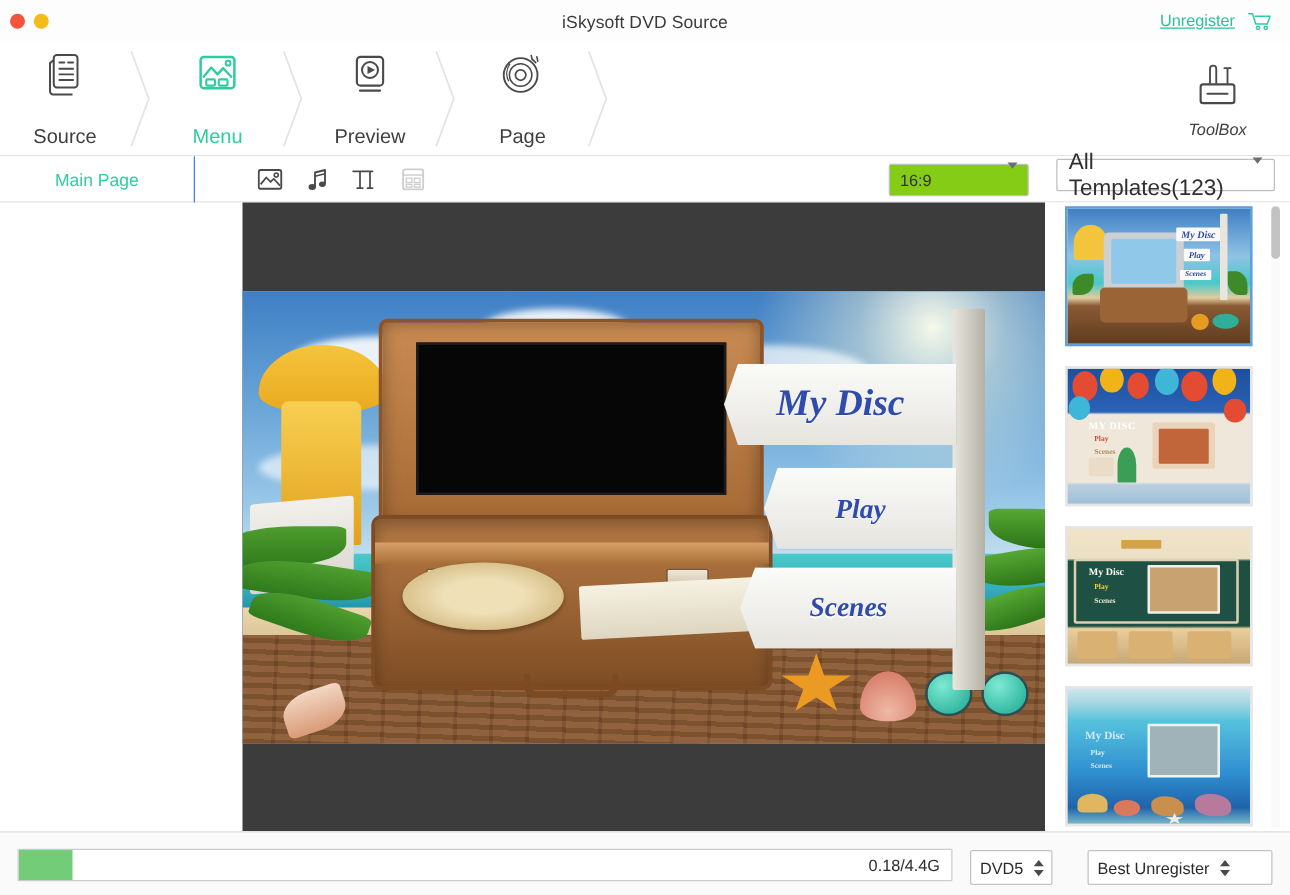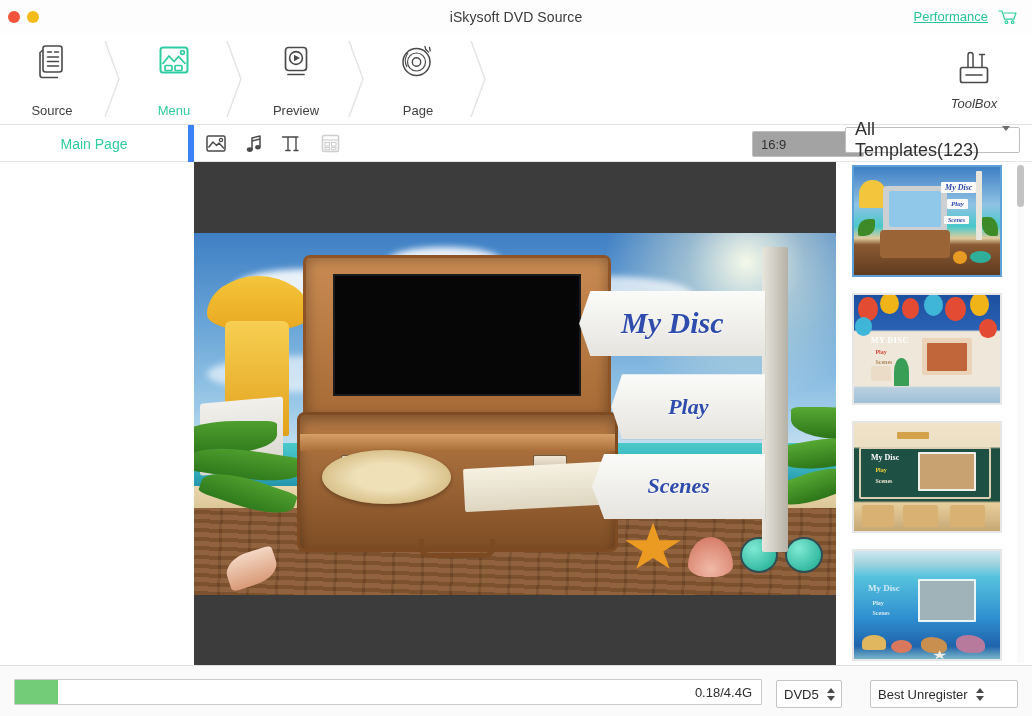--- a/index.html
+++ b/index.html
@@ -37,50 +37,50 @@
     position:absolute; left:0; top:33px; width:1032px; height:92px;
     background:#ffffff; border-bottom:1px solid #e2e2e2;
   }
   .steps { position:absolute; left:0; top:0; height:92px; display:flex; }
   .step {
     position:relative; width:104px; height:92px;
     display:flex; flex-direction:column; align-items:center; justify-content:center;
     cursor:pointer;
   }
   .step .ico { height:40px; display:flex; align-items:center; justify-content:center; }
-  .step .lbl { margin-top:22px; font-size:13px; color:#3f3f3f; }
+  .step .lbl { margin-top:22px; font-size:16px; color:#3f3f3f; }
   .step.active .lbl { color:#2ecc9f; }
   .chev { width:18px; height:92px; position:relative; }
   .chev svg { position:absolute; left:0; top:0; }
   .toolbox {
     position:absolute; right:12px; top:0; height:92px; width:92px;
     display:flex; flex-direction:column; align-items:center; justify-content:center;
     cursor:pointer;
     font-style:italic;
   }
   .toolbox .ico { height:44px; display:flex; align-items:center; justify-content:center; }
   .toolbox .lbl { margin-top:5px; font-size:13px; color:#3f3f3f; }
 
   
   .subbar {
     position:absolute; left:0; top:125px; width:1032px; height:37px;
     background:#ffffff; border-bottom:1px solid #e4e4e4;
   }
   .mainpage-tab {
-    position:absolute; left:0; top:0; width:194px; height:37px;
+    position:absolute; left:0; top:0; width:156px; height:37px;
     display:flex; align-items:center; justify-content:center;
     font-size:14px; color:#2ecc9f; cursor:pointer;
-    border-right:6px solid #3b82f6;
+    border-right:1px solid #3b82f6;
   }
   .edit-tools { position:absolute; left:205px; top:0; height:37px; display:flex; align-items:center; gap:16px; }
   .etool { width:22px; height:22px; display:flex; align-items:center; justify-content:center; cursor:pointer; }
   .etool.disabled { opacity:.42; cursor:default; }
   .ratio-select {
-    position:absolute; left:752px; top:6px; width:112px; height:26px;
-    border:1px solid #bfbfbf; border-radius:2px; background:#a3a3a3;
+    position:absolute; left:711px; top:6px; width:112px; height:26px;
+    border:1px solid #bfbfbf; border-radius:2px; background:#84cc16;
     display:flex; align-items:center; padding:0 8px; cursor:pointer;
   }
   .ratio-select .val { font-size:13px; color:#303030; }
   .ratio-select .caret { margin-left:auto; }
   .tpl-select {
     position:absolute; left:845px; top:127px; width:175px; height:26px;
     border:1px solid #bfbfbf; border-radius:2px; background:#fff;
     display:flex; align-items:center; padding:0 9px; cursor:pointer; z-index:4;
   }
   .tpl-select .val { font-size:18px; color:#303030; }
@@ -249,21 +249,21 @@
 <body>
 
 <div class="app">
 
   <div class="titlebar">
     <div class="win-dots">
       <div class="dot red"></div>
       <div class="dot amber"></div>
     </div>
     <div class="app-title">iSkysoft DVD Source</div>
-    <div class="unregister">Performance</div>
+    <div class="unregister">Unregister</div>
     <div class="cart-icon">
       <svg width="20" height="16" viewBox="0 0 20 16">
         <path d="M1 2 h3 l2.6 8.2 h9.2 l2.2-6.2 H6.2" fill="none" stroke="#2ecc9f" stroke-width="1.2" stroke-linecap="round" stroke-linejoin="round"></path>
         <circle cx="8.4" cy="13.2" r="1.3" fill="none" stroke="#2ecc9f" stroke-width="1.2"></circle>
         <circle cx="14.6" cy="13.2" r="1.3" fill="none" stroke="#2ecc9f" stroke-width="1.2"></circle>
       </svg>
     </div>
   </div>
 
   <div class="navbar">

